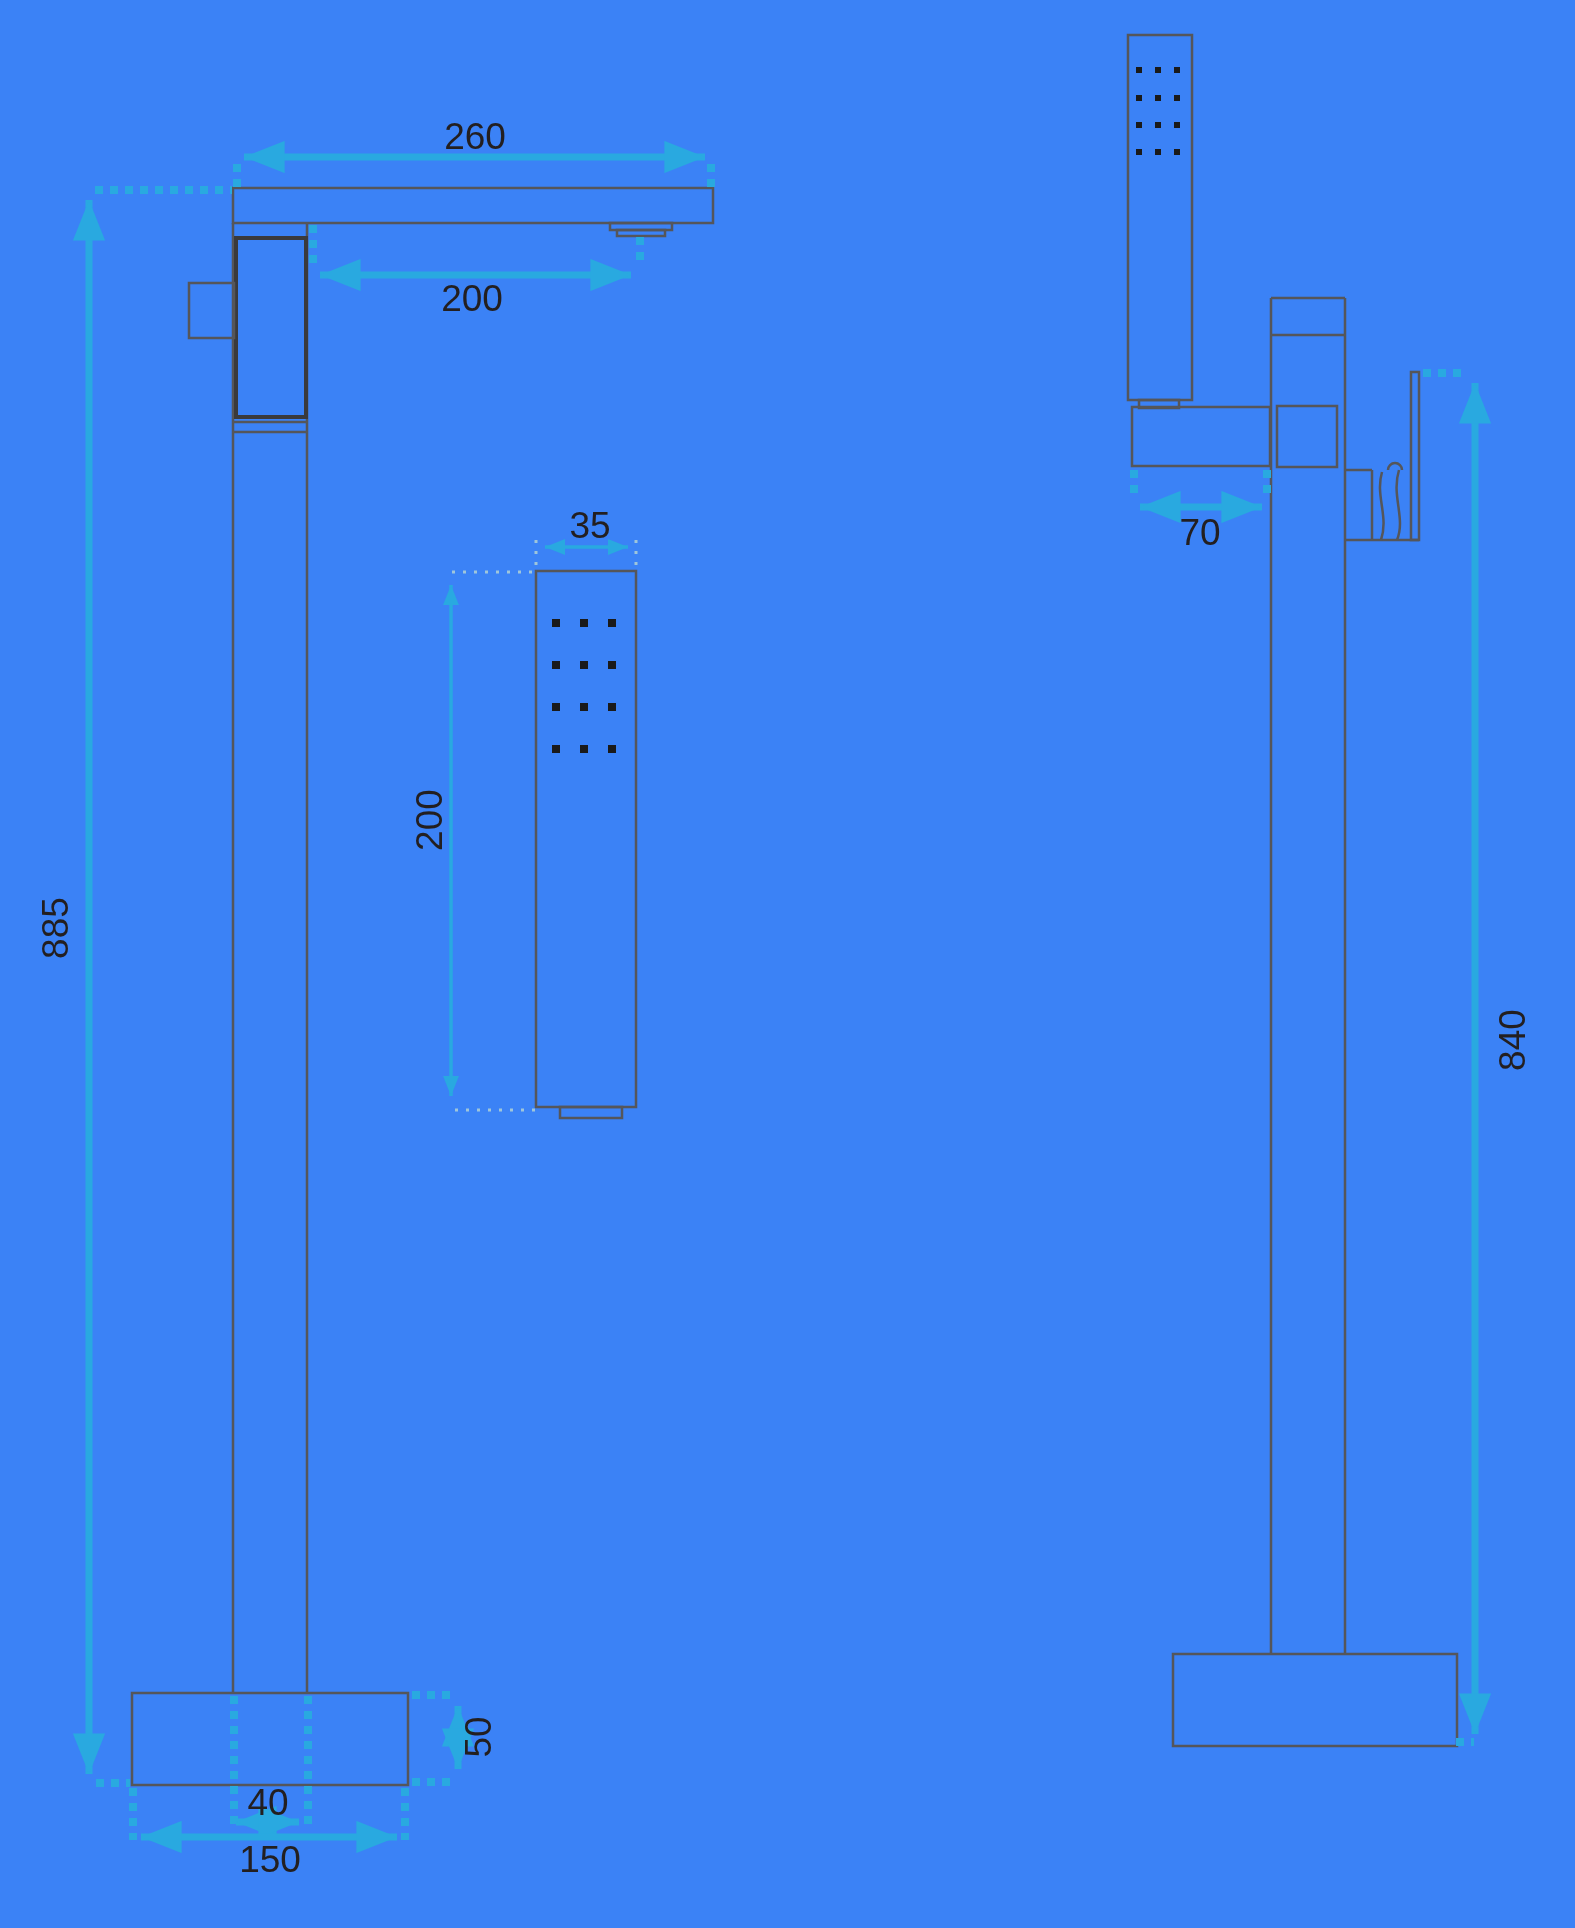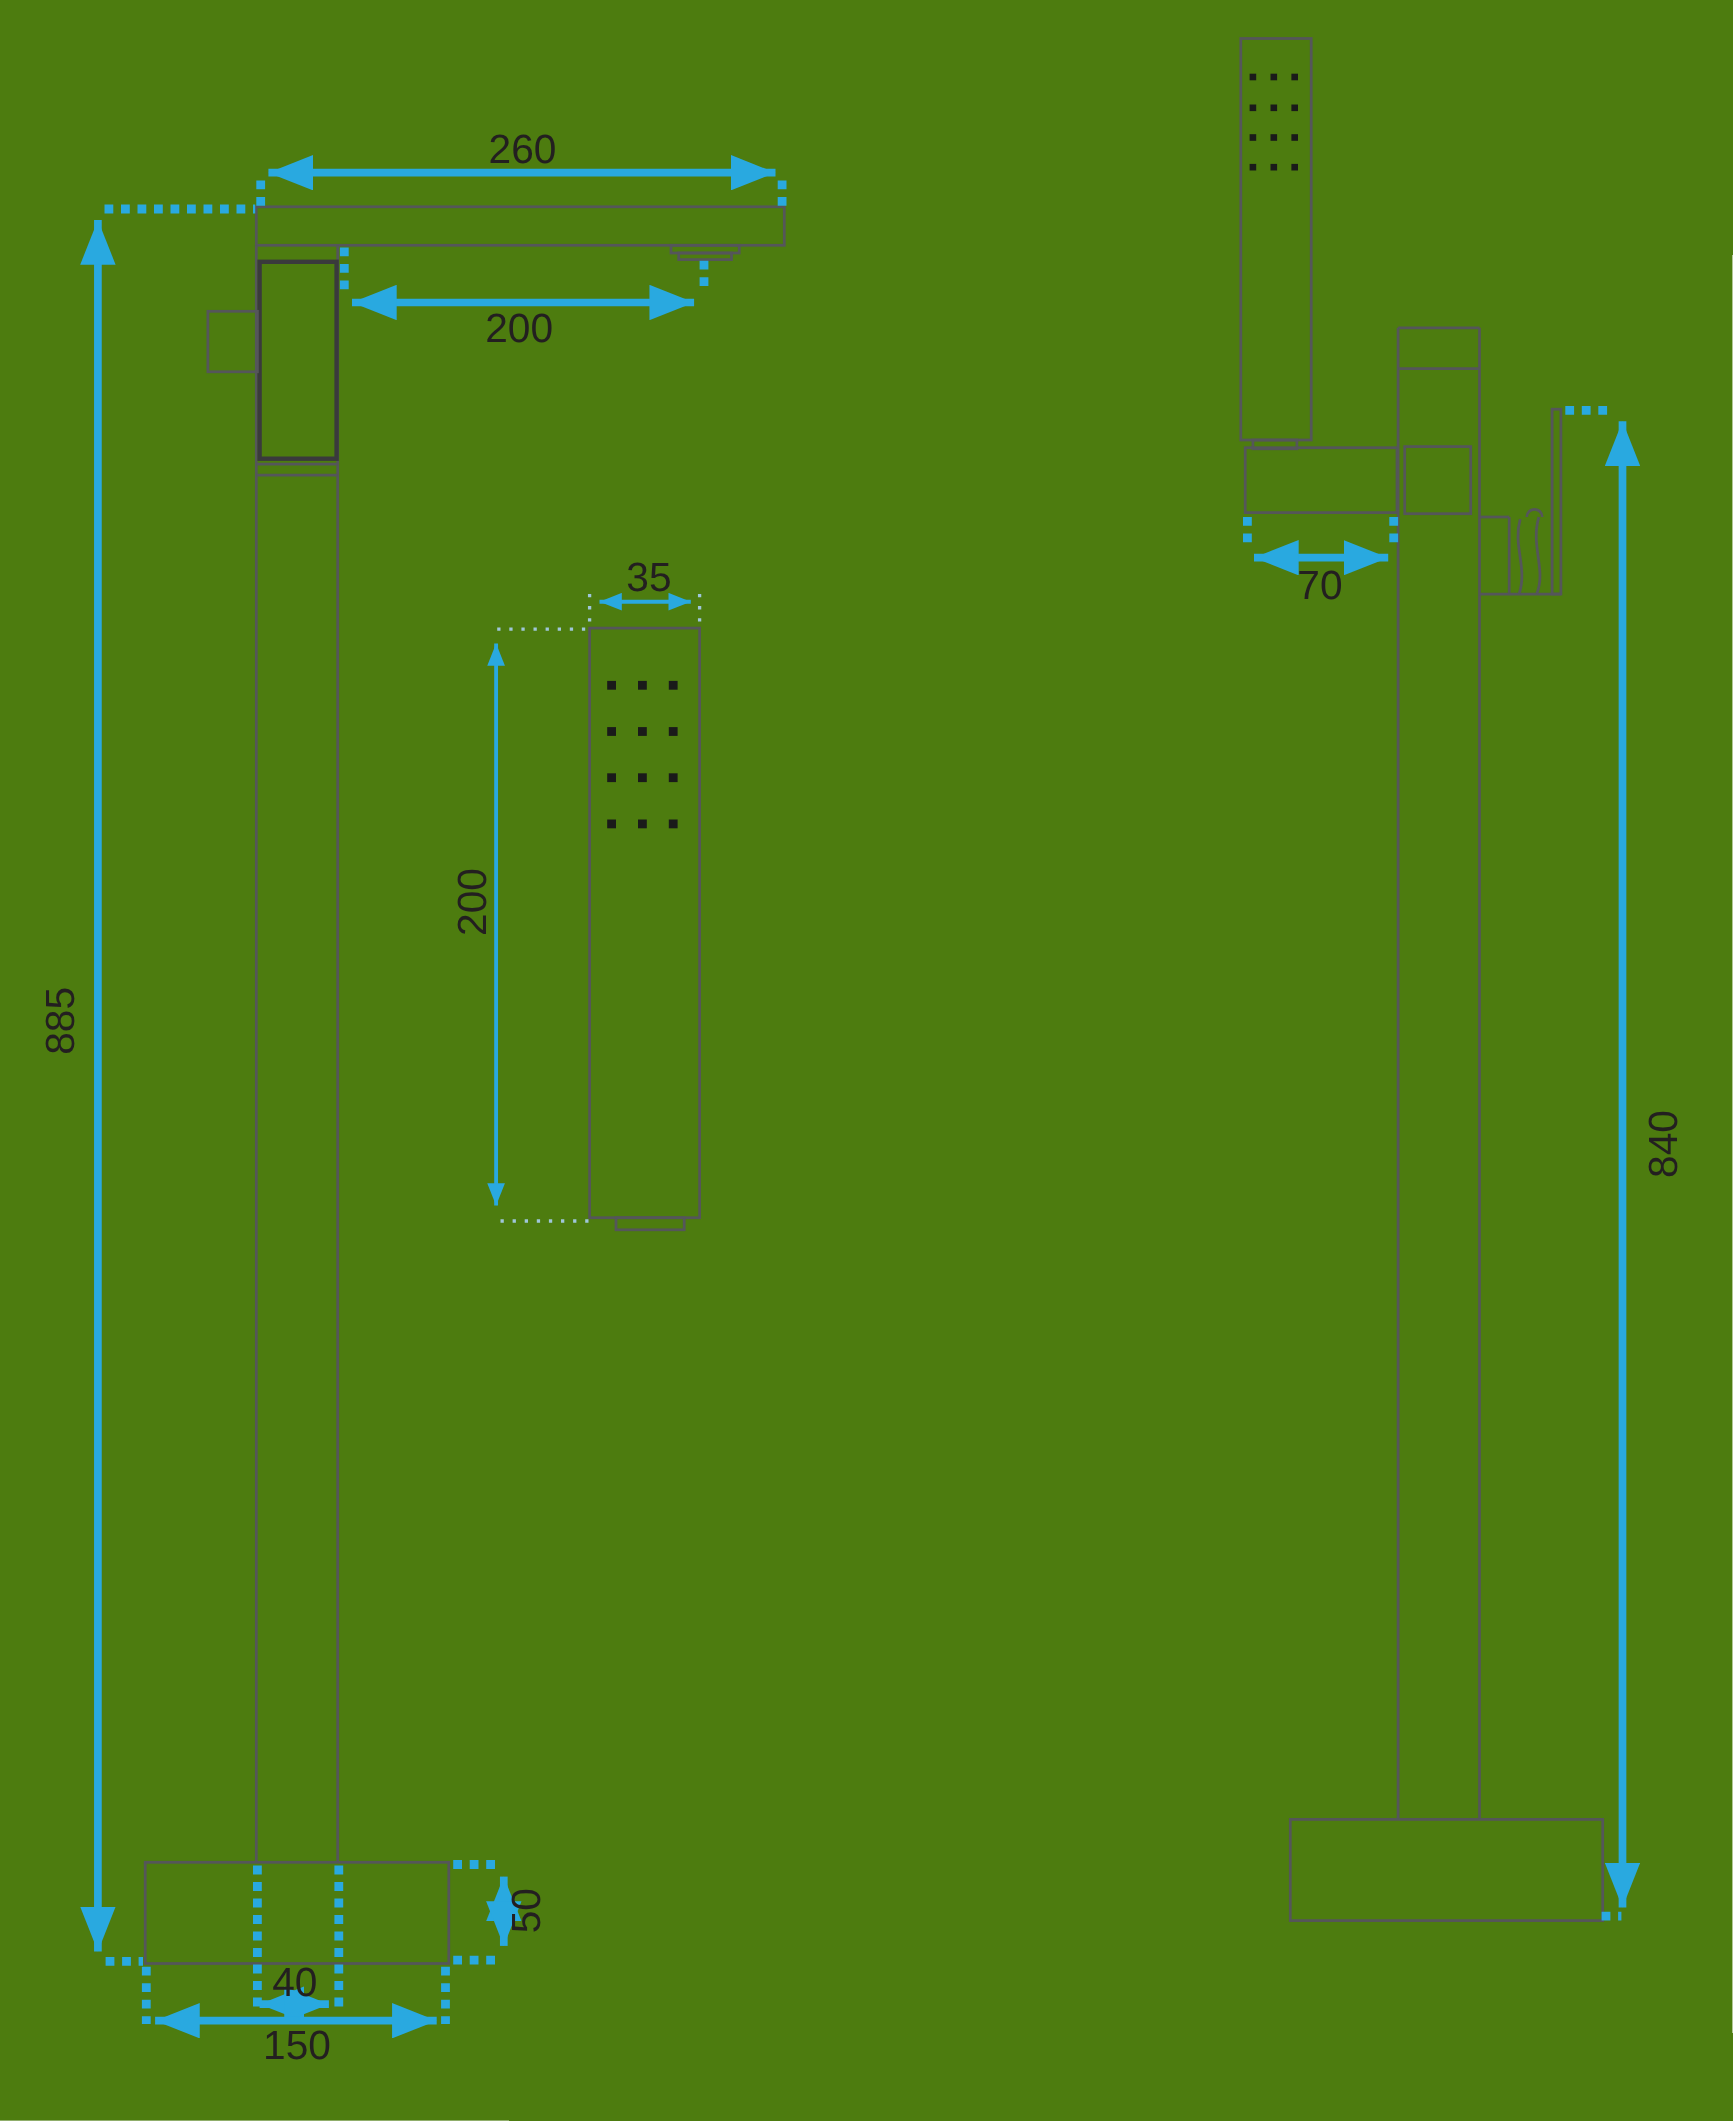--- a/index.html
+++ b/index.html
@@ -5,21 +5,21 @@
   html, body {
     margin: 0;
     padding: 0;
     background: #ffffff;
     font-family: "Liberation Sans", sans-serif;
   }
   #stage {
     position: relative;
     width: 1575px;
     height: 1928px;
-    background: #4d7c0f;
+    background: #3b82f6;
     overflow: hidden;
   }
   svg { display: block; }
   text.dim-label {
     font-family: "Liberation Sans", sans-serif;
     font-size: 37px;
     fill: #231f20;
     text-anchor: middle;
   }
 </style>

